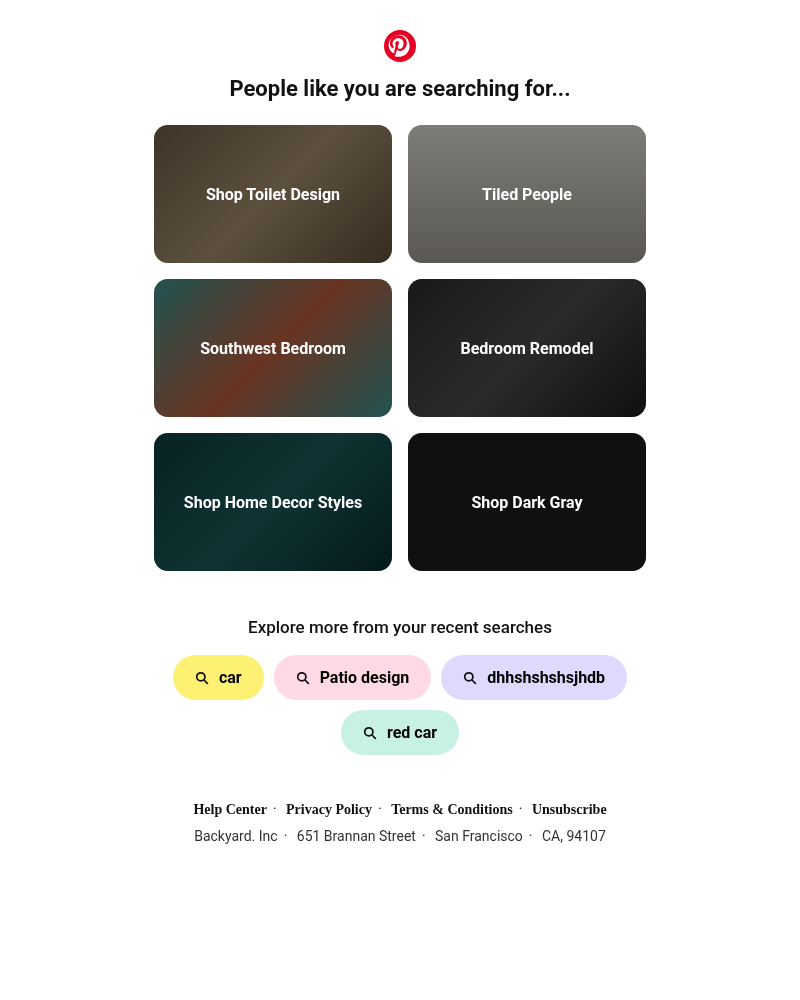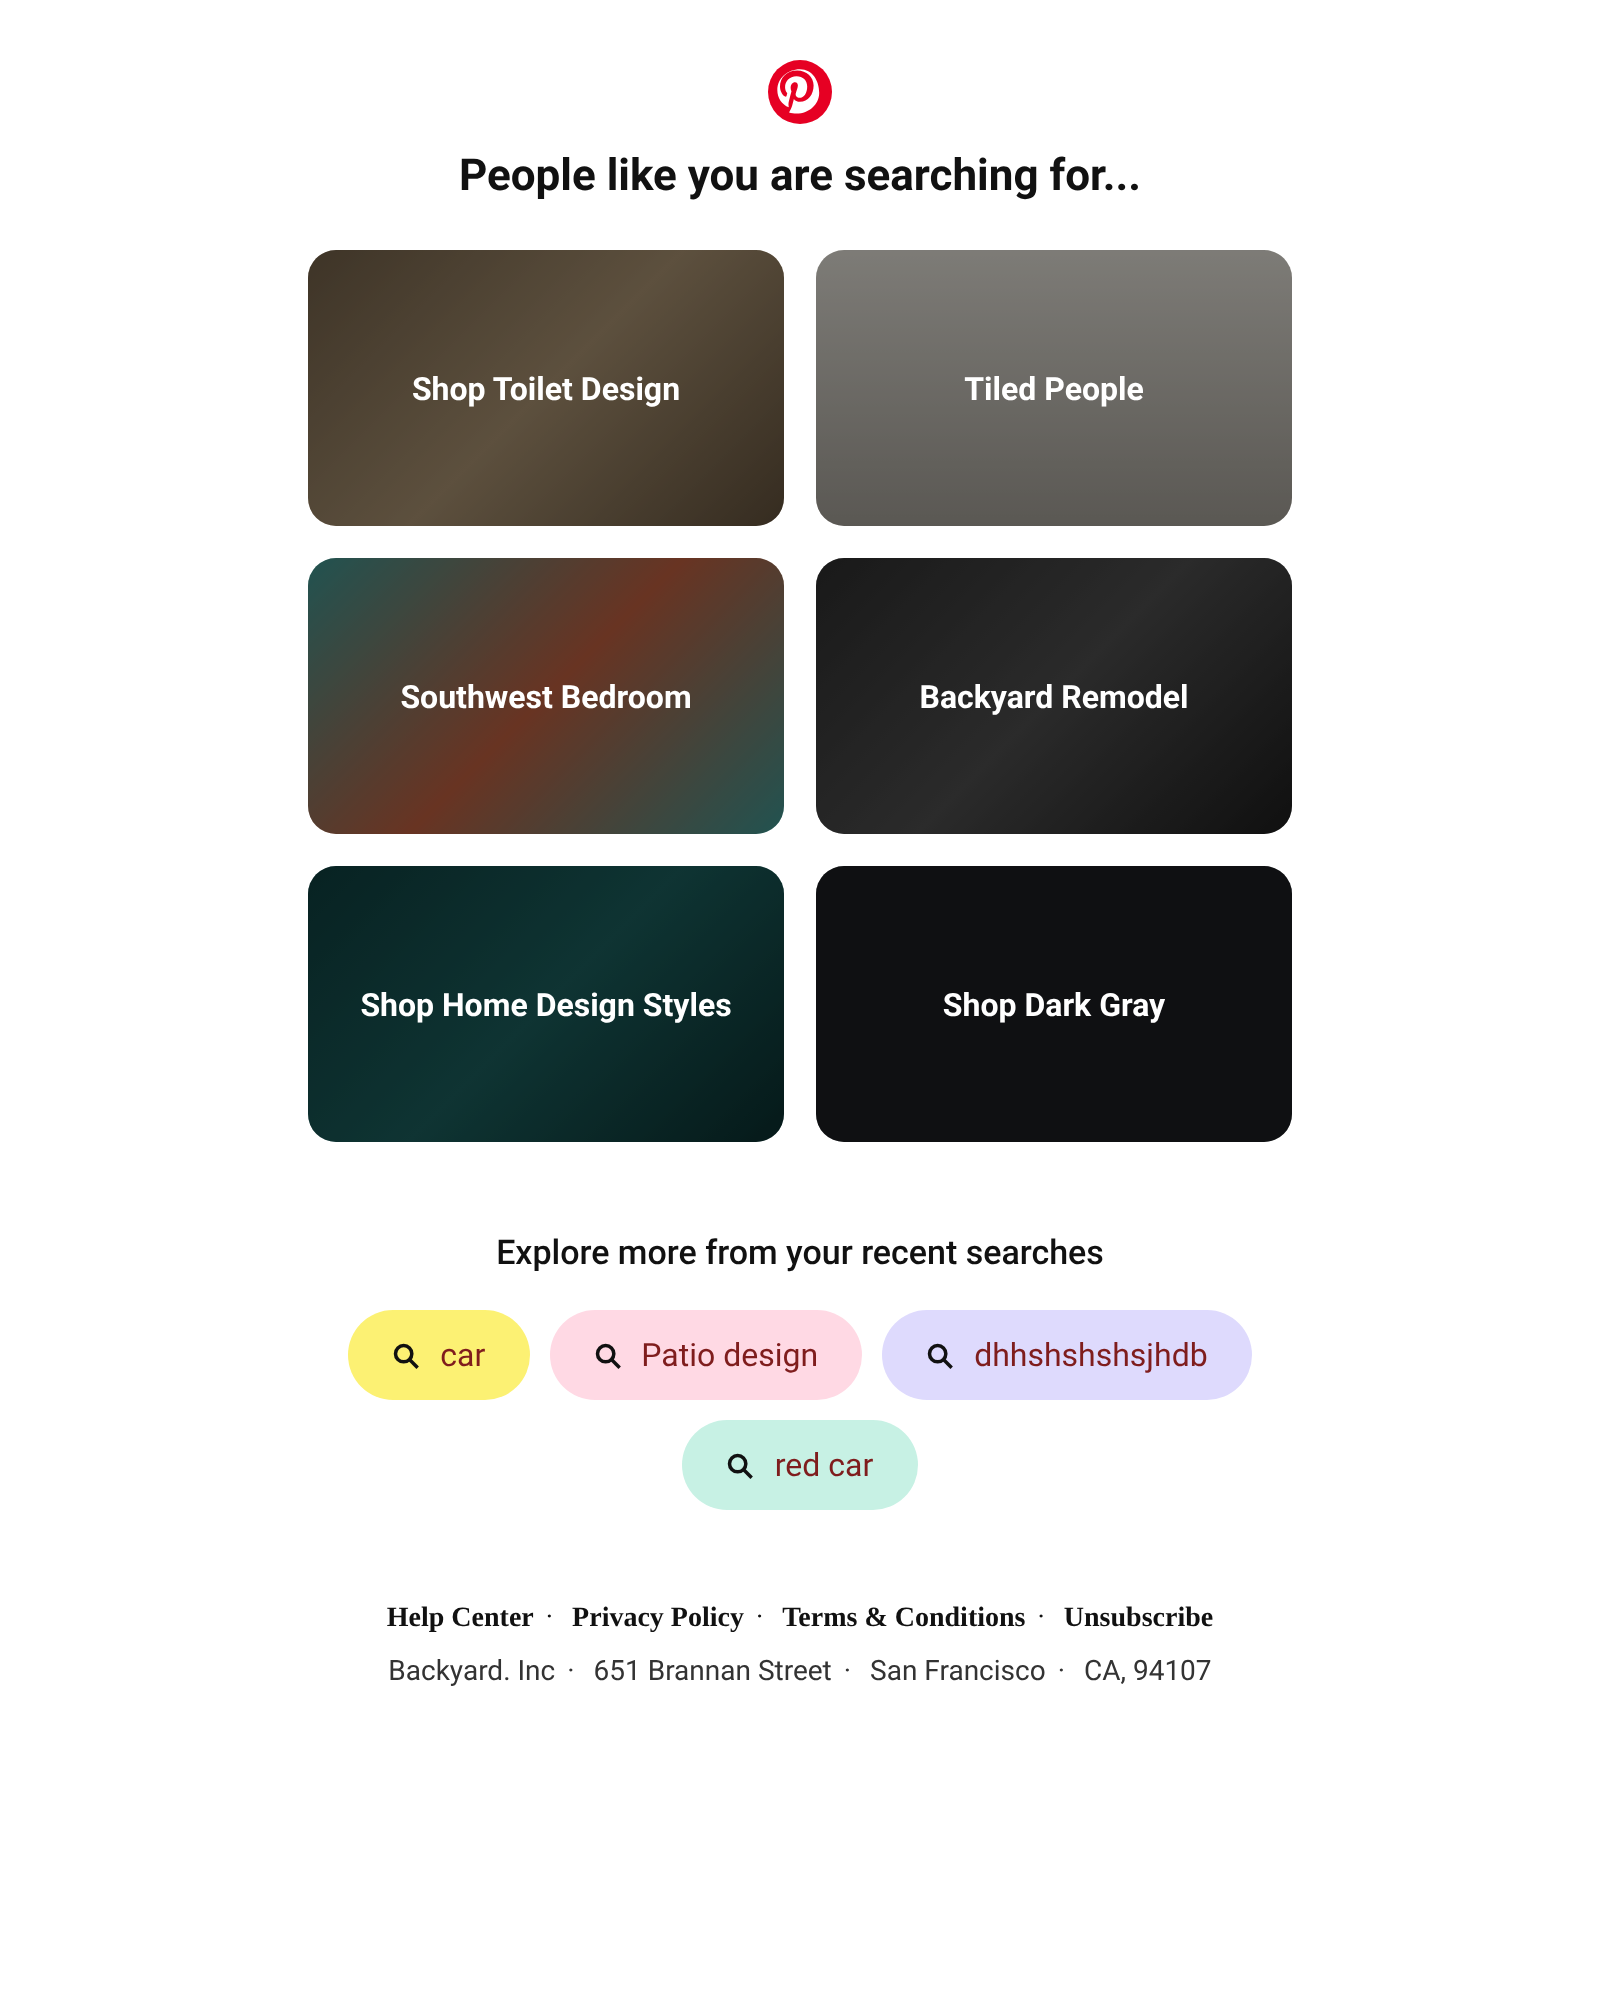--- a/index.html
+++ b/index.html
@@ -30,21 +30,21 @@
     cursor: pointer;
   }
   .tile-bg { position: absolute; inset: 0; }
   .tile-overlay { position: absolute; inset: 0; background: rgba(0,0,0,0.42); }
   .tile-label { position: relative; color: #fff; font-weight: 700; font-size: 16px; text-align: center; padding: 0 14px; }
   .subheading { font-size: 17px; font-weight: 500; color: #111; margin-bottom: 18px; }
   .pills { display: flex; flex-wrap: wrap; justify-content: center; gap: 10px; max-width: 520px; margin-bottom: 46px; }
   .pill {
     display: flex; align-items: center; gap: 10px;
     padding: 13px 22px; border-radius: 999px;
-    font-size: 16px; font-weight: 400; color: #7f1d1d;
+    font-size: 16px; font-weight: 700; color: #000000;
     cursor: pointer;
   }
   .pill-icon { width: 14px; height: 14px; }
   .footer { text-align: center; font-size: 14px; }
   .footer-links { font-weight: 700; margin-bottom: 10px; }
   .footer-links a { color: #111; text-decoration: none; cursor: pointer; font-family: Liberation Serif, serif; }
   .footer-sep { font-weight: 400; margin: 0 6px; color: #111; }
   .footer-addr { color: #333; font-size: 14px; }
   .footer-addr .sep { margin: 0 6px; }
   
@@ -78,26 +78,26 @@
       <div class="tile-label">Tiled People</div>
     </div>
     <div class="tile">
       <div class="tile-bg bg2"></div>
         <div class="tile-overlay"></div>
       <div class="tile-label">Southwest Bedroom</div>
     </div>
     <div class="tile">
       <div class="tile-bg bg3"></div>
         <div class="tile-overlay"></div>
-      <div class="tile-label">Backyard Remodel</div>
+      <div class="tile-label">Bedroom Remodel</div>
     </div>
     <div class="tile">
       <div class="tile-bg bg4"></div>
         <div class="tile-overlay"></div>
-      <div class="tile-label">Shop Home Design Styles</div>
+      <div class="tile-label">Shop Home Decor Styles</div>
     </div>
     <div class="tile">
       <div class="tile-bg bg5"></div>
         <div class="tile-overlay"></div>
       <div class="tile-label">Shop Dark Gray</div>
     </div>
   </div>
 
   <div class="subheading">Explore more from your recent searches</div>
 

